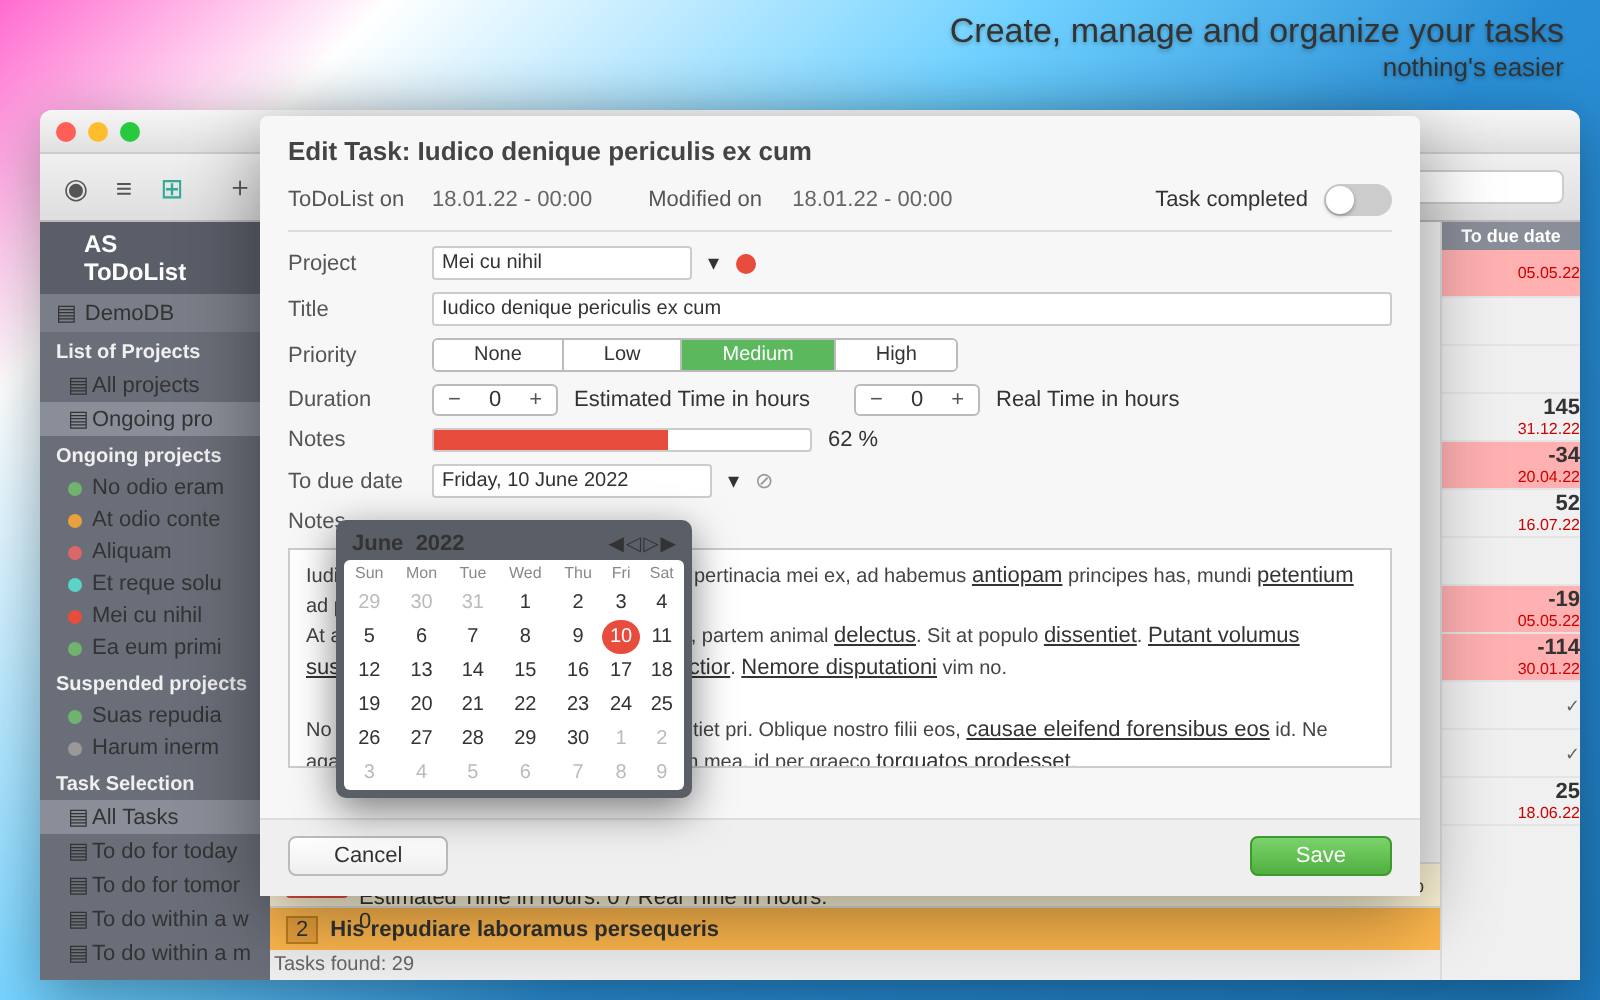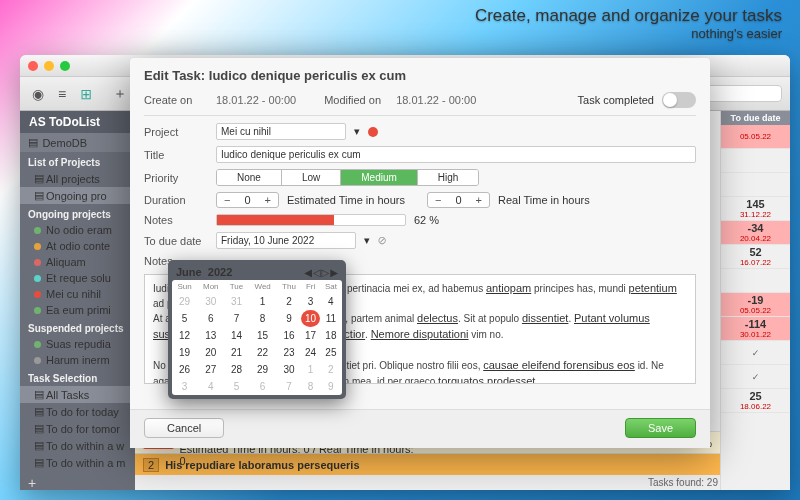--- a/index.html
+++ b/index.html
@@ -12,42 +12,42 @@
 .tl{display:flex;gap:6px}
 .tl span{width:10px;height:10px;border-radius:50%}
 .tl .r{background:#ff5f56}.tl .y{background:#ffbd2e}.tl .g{background:#27c93f}
 .toolbar{height:34px;background:linear-gradient(#f0f0f0,#dedede);border-bottom:1px solid #bbb;display:flex;align-items:center;padding:0 8px}
 .toolbar .grp{display:flex;gap:4px;margin-right:14px}
 .tbtn{width:20px;height:20px;display:flex;align-items:center;justify-content:center;color:#555;font-size:14px}
 .search{margin-left:auto;display:flex;align-items:center;background:#fff;border:1px solid #ccc;border-radius:4px;padding:1px 6px;width:130px}
 .search input{border:0;outline:0;width:100%;font-size:10px}
 .body{flex:1;display:flex;overflow:hidden}
 .sidebar{width:115px;background:#6a6e78;color:#e4e4e4;display:flex;flex-direction:column;font-size:10px}
-.sidebar .appname{background:#5a5e68;padding:4px 9px;font-weight:600;color:#fff;font-size:12px}
+.sidebar .appname{background:#5a5e68;padding:4px 22px;font-weight:600;color:#fff;font-size:12px}
 .sidebar .db{padding:3px 8px;display:flex;align-items:center;gap:4px;background:#7a7e88}
 .sb-sec{padding:5px 8px 2px;font-weight:700;color:#f0f0f0;font-size:10px}
 .sb-item{padding:2px 8px 2px 14px;display:flex;align-items:center;gap:5px;color:#e0e0e0;white-space:nowrap;overflow:hidden}
 .sb-item.sel{background:#8a8e98}
 .dot{width:7px;height:7px;border-radius:50%;flex-shrink:0}
 .sidebar .spacer{flex:1}
 .addbar{padding:4px 8px;color:#ddd;font-size:14px}
 .main{flex:1;background:#f5f5f5;position:relative;overflow:hidden}
 .rightcol{position:absolute;right:0;top:0;bottom:0;width:70px;background:#f0f0f0;border-left:1px solid #ddd}
 .rc-head{background:#8a8e98;color:#fff;text-align:center;padding:2px 0;font-size:9px;font-weight:600}
-.rc-cell{height:24px;border-bottom:1px solid #e5e5e5;display:flex;flex-direction:column;align-items:center;justify-content:center;font-size:9px}
+.rc-cell{height:24px;border-bottom:1px solid #e5e5e5;display:flex;flex-direction:column;align-items:flex-end;justify-content:center;font-size:9px}
 .rc-cell.red{background:#ffb0b0}
 .rc-cell .n{font-weight:600}
 .rc-cell .d{font-size:8px;color:#c00}
 .rc-cell.chk{color:#666}
 .task-bottom{position:absolute;bottom:0;left:0;right:70px}
 .tb-row{height:22px;display:flex;align-items:center;padding:0 8px;border-top:1px solid #ddd;font-size:10px;gap:6px}
 .tb-row.meta{background:#fff6d8;color:#888;font-size:9px}
 .tb-row.orange{background:#ffb84d}
 .tb-row .prio{background:#e84c3d;color:#fff;padding:1px 6px;border-radius:2px;font-size:9px}
-.tb-foot{text-align:right;padding:2px;font-size:10px;color:#666;background:#f0f0f0}
+.tb-foot{text-align:left;padding:2px;font-size:10px;color:#666;background:#f0f0f0}
 .tb-bar{flex:1;height:8px;background:#eee;border:1px solid #ccc;border-radius:2px;position:relative;margin:0 6px}
 .tb-bar .fill{position:absolute;left:0;top:0;bottom:0;background:#3cb371;border-radius:2px}
 
 .modal{position:absolute;left:130px;top:58px;width:580px;height:390px;background:#f7f7f7;border-radius:4px;box-shadow:0 10px 40px rgba(0,0,0,.4);display:flex;flex-direction:column;z-index:10}
 .modal .mh{padding:10px 14px 6px;font-size:13px;font-weight:600;color:#444}
 .modal .mrow{display:flex;align-items:center;padding:3px 14px;gap:8px;font-size:10px}
 .modal .lbl{width:64px;color:#555}
 .modal .val{color:#666}
 .modal input[type=text]{border:1px solid #ccc;padding:2px 4px;font-size:10px;background:#fff;border-radius:2px}
 .seg{display:flex;border:1px solid #bbb;border-radius:3px;overflow:hidden}
@@ -262,21 +262,21 @@
         </div>
         <div class="tb-foot">Tasks found: 29</div>
       </div>
     </div>
   </div>
 </div>
 
 <div class="modal">
   <div class="mh">Edit Task: Iudico denique periculis ex cum</div>
   <div class="mrow">
-    <span class="lbl">Create on</span>
+    <span class="lbl">ToDoList on</span>
     <span class="val">18.01.22 - 00:00</span>
     <span class="lbl" style="margin-left:20px">Modified on</span>
     <span class="val">18.01.22 - 00:00</span>
     <span style="margin-left:auto">Task completed</span>
     <div class="switch"></div>
   </div>
   <div style="height:1px;background:#ddd;margin:4px 14px"></div>
   <div class="mrow">
     <span class="lbl">Project</span>
     <input type="text" style="width: 130px;" value="Mei cu nihil">

